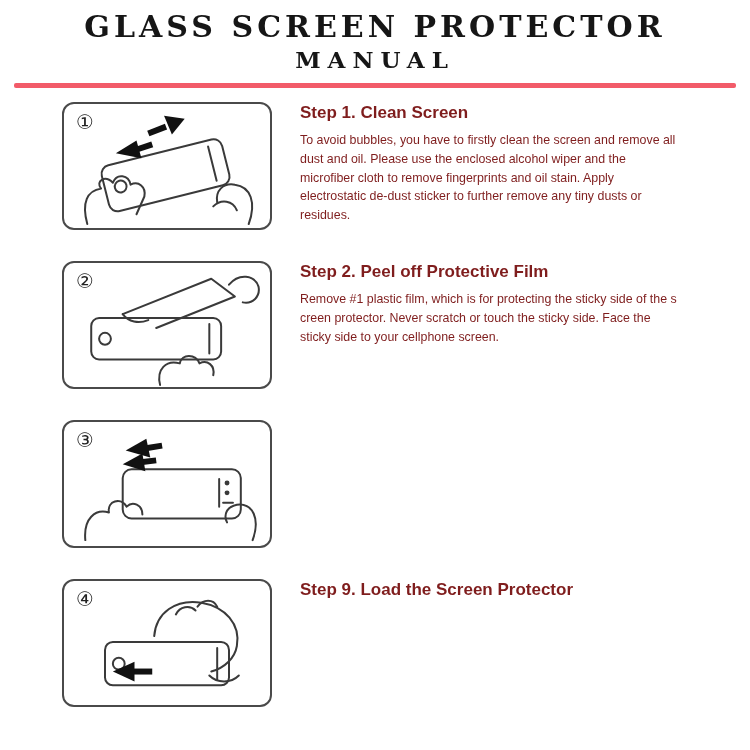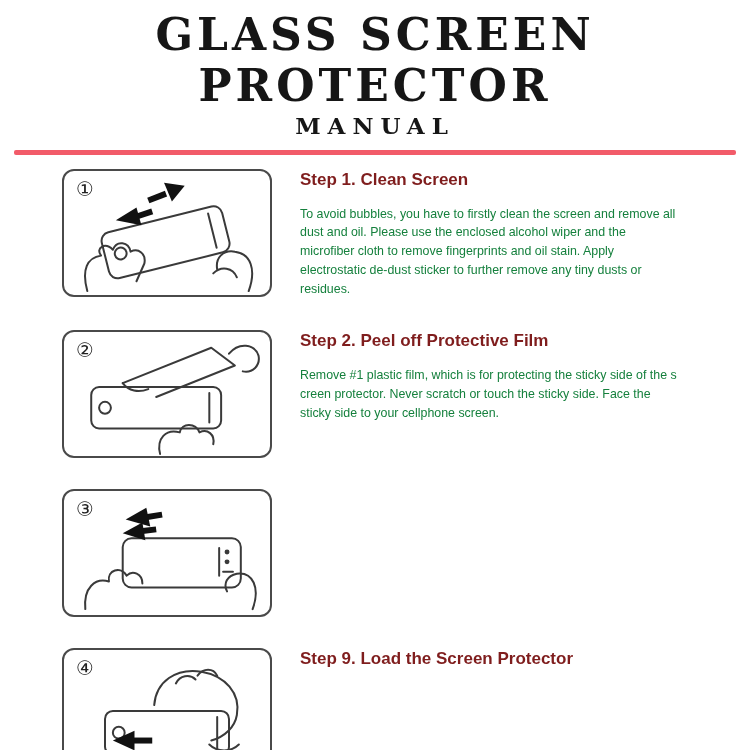--- a/index.html
+++ b/index.html
@@ -5,38 +5,38 @@
   html,body{margin:0;padding:0;}
   body{
     width:750px;height:750px;background:#ffffff;overflow:hidden;
     font-family:"Liberation Sans",sans-serif;color:#111;
   }
   .title-block{text-align:center;padding-top:10px;}
   .title-line{
     font-family:"DejaVu Serif",serif;font-weight:bold;color:#161616;
     line-height:1.15;
   }
-  .title-line.l1{font-size:44px;letter-spacing:4px;}
+  .title-line.l1{font-size:30px;letter-spacing:4px;}
   .title-line.l2{font-size:23px;letter-spacing:7px;margin-top:2px;}
   .divider{height:5px;margin:10px 14px 0 14px;border-radius:2px;}
   .steps{margin-top:14px;}
   .step-row{display:flex;align-items:flex-start;margin:0 0 31px 62px;}
   .illus-box{
     position:relative;flex:0 0 auto;width:210px;height:128px;
     border:2px solid #4a4a4a;border-radius:12px;background:#fff;box-sizing:border-box;
   }
   .step-num{
     position:absolute;top:6px;left:12px;font-size:20px;color:#222;
     font-family:"DejaVu Sans",sans-serif;
   }
   .illus{position:absolute;left:0;top:0;width:100%;height:100%;}
   .illus *{vector-effect:non-scaling-stroke;}
   .step-text{margin-left:28px;width:382px;padding-top:1px;}
   .step-heading{font-size:17px;font-weight:bold;color:#7f1d1d;}
-  .step-body{font-size:12.4px;line-height:1.52;margin-top:15px;color:#15803d;}
+  .step-body{font-size:12.4px;line-height:1.52;margin-top:8px;color:#7f1d1d;}
   .stroke{fill:none;stroke:#3a3a3a;stroke-width:2;stroke-linecap:round;stroke-linejoin:round;}
   .solid{fill:#111;stroke:none;}
   .shaft{stroke:#111;stroke-width:6;stroke-linecap:butt;}
 </style>
 </head>
 <body>
 
 <div class="title-block">
   <div class="title-line l1">GLASS SCREEN PROTECTOR</div>
   <div class="title-line l2">MANUAL</div>

